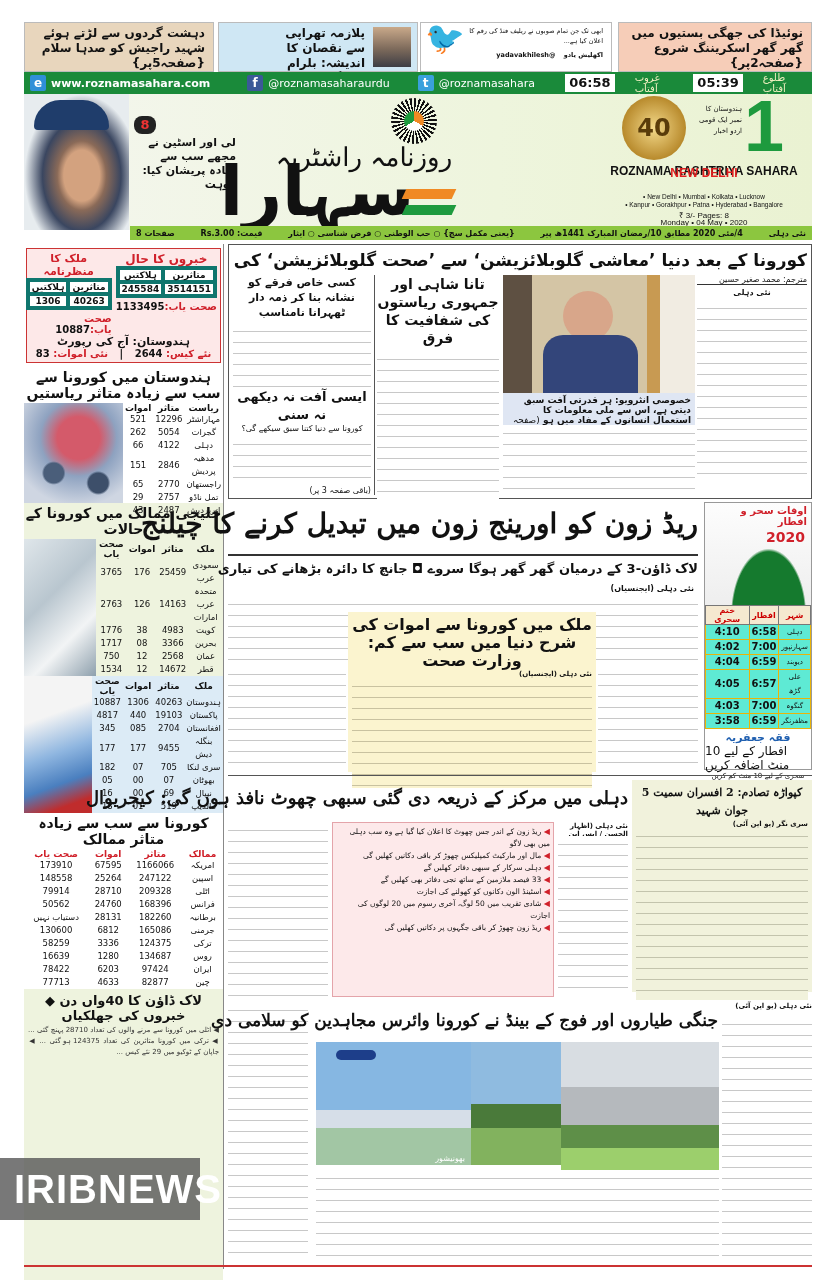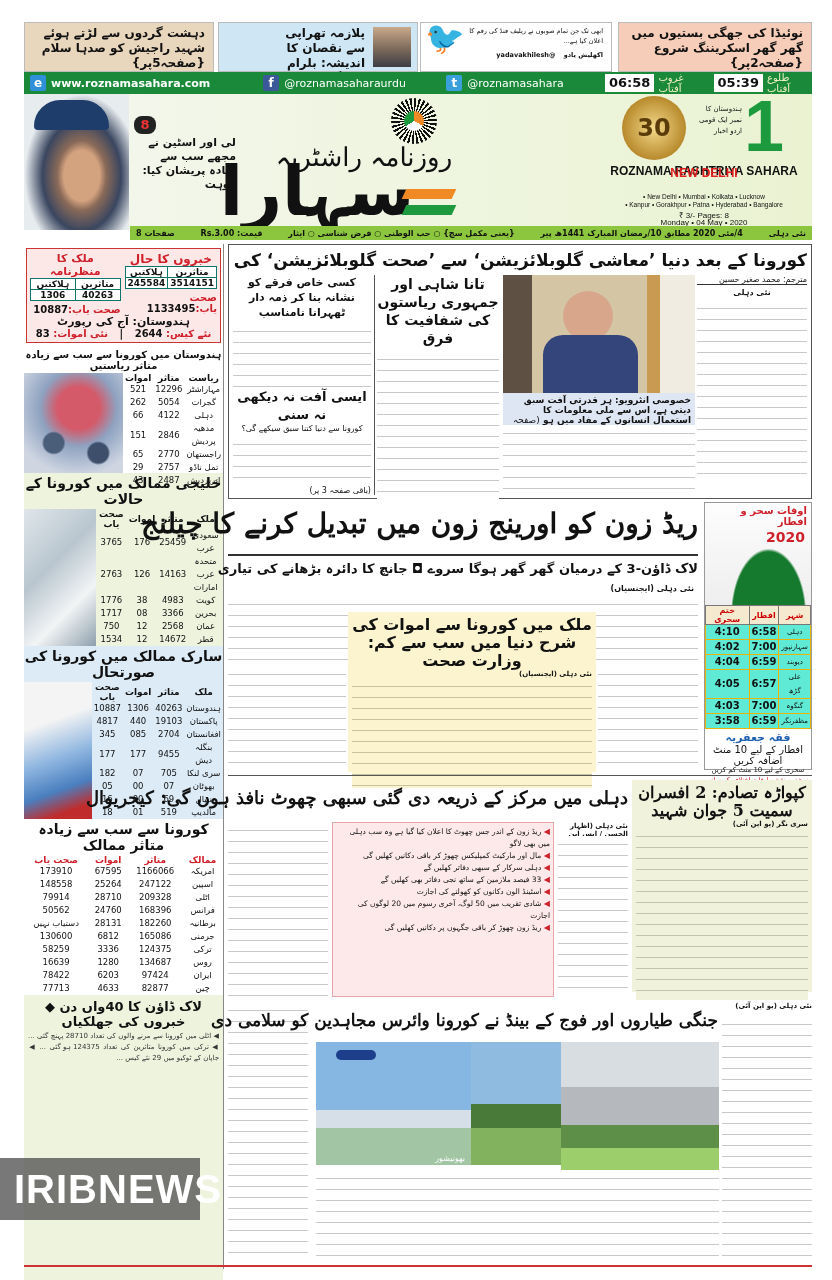--- a/index.html
+++ b/index.html
@@ -4,29 +4,29 @@
 <style>
 *{box-sizing:border-box;margin:0;padding:0}
 body{width:832px;height:1280px;background:#fff;font-family:"DejaVu Sans",sans-serif;position:relative;overflow:hidden;color:#111}
 .abs{position:absolute}
 .rtl{direction:rtl;text-align:right}
 .topbox{position:absolute;top:22px;height:50px;border:1px solid #bbb;font-weight:bold;font-size:12px;line-height:15px;padding:3px 8px;direction:rtl;text-align:right}
 .bar{position:absolute;top:72px;left:24px;width:788px;height:22px;background:#1a8a3a;display:flex;align-items:center;color:#fff;font-size:11px}
 .bar .seg{display:flex;align-items:center;gap:5px;padding-left:6px}
 .ico{display:inline-block;width:16px;height:16px;border-radius:2px;color:#fff;font-weight:bold;font-size:12px;text-align:center;line-height:16px}
 .timebox{background:#fff;color:#111;font-weight:bold;font-size:13px;padding:0 4px;height:18px;line-height:18px}
-.tlabel{color:#f0f0c0;font-size:10px;padding:0 4px}
+.tlabel{color:#f0f0c0;font-size:10px;padding:0 20px}
 .masthead{position:absolute;top:94px;left:24px;width:788px;height:136px;background:linear-gradient(90deg,#f4f6ee,#eef5dd 60%,#eaf2d2)}
 .dateline{position:absolute;top:226px;left:130px;width:682px;height:14px;background:#8cc63f;font-size:8px;font-weight:bold;color:#111;display:flex;align-items:center;justify-content:space-between;padding:0 6px;direction:rtl}
 .sidebar{position:absolute;left:24px;top:244px;width:200px;height:1025px;background:#fff;border-right:1px solid #888}
 .statbox{border:1px solid #c33;background:#fde8e8;margin:4px 2px;padding:3px;font-size:9px}
 .red{color:#d0202a;font-weight:bold}
 table{border-collapse:collapse;width:100%}
 td,th{font-size:9px;padding:0 2px;text-align:center}
-.bordered td,.bordered th{border:1px solid #0f766e;background:#fff}
+.bordered td,.bordered th{border:4px solid #0f766e;background:#fff}
 .sect-h{font-size:14px;text-align:center;font-weight:bold;padding:2px 0;direction:rtl}
 .small-t td{font-size:8.5px;line-height:13px}
 .col-text{font-size:7px;line-height:11px;color:#333;direction:rtl;text-align:justify}
 .headline{font-weight:bold;direction:rtl;text-align:center;color:#111}
 .vline{position:absolute;background:#555;width:1px}
 .hline{position:absolute;background:#555;height:1px}
 .photo{position:absolute;overflow:hidden}
 .caption{font-size:9px;font-weight:bold;direction:rtl;text-align:right;background:#dfe6f3;padding:2px 4px}
 .timing td{border:1px solid #eab308;font-size:10px;font-weight:bold;line-height:14px;background:#5eead4}
 .timing th{border:1px solid #777;font-size:8px;color:#c00;background:#f5e9d0}
@@ -94,21 +94,21 @@
 
   <div style="position:absolute;left:367px;top:4px;width:46px;height:46px;border-radius:50%;background:repeating-conic-gradient(#111 0 6deg,transparent 6deg 12deg);">
     <div style="position:absolute;left:13px;top:13px;width:20px;height:20px;border-radius:50%;background:conic-gradient(#f08a24 0 33%,#fff 33% 66%,#1e9a3e 66%)"></div>
   </div>
   <div style="position:absolute;left:240px;top:48px;width:200px;text-align:center;font-family:'DejaVu Serif',serif;font-size:26px;direction:rtl">روزنامہ راشٹریہ</div>
   <div style="position:absolute;left:173px;top:66px;width:240px;text-align:center;font-family:'DejaVu Sans',sans-serif;font-weight:bold;font-size:68px;line-height:64px;direction:rtl;color:#111">سہارا</div>
   <div style="position:absolute;left:380px;top:95px;width:50px;height:10px;background:#f08a24;transform:skewX(-25deg)"></div>
   <div style="position:absolute;left:380px;top:111px;width:50px;height:10px;background:#1e9a3e;transform:skewX(-25deg)"></div>
 
   <div style="position:absolute;left:598px;top:2px;width:64px;height:64px;border-radius:50%;background:radial-gradient(circle,#f3d98a,#b88a2c 70%,#8a641c);display:flex;align-items:center;justify-content:center">
-    <span style="font-weight:bold;font-size:24px;color:#5a3c0a">30</span>
+    <span style="font-weight:bold;font-size:24px;color:#5a3c0a">40</span>
   </div>
   <div style="position:absolute;left:720px;top:-6px;font-family:'Liberation Sans',sans-serif;font-weight:bold;font-size:72px;color:#1e9a3e;line-height:76px">1</div>
   <div class="rtl" style="position:absolute;left:668px;top:10px;width:50px;font-size:7px;line-height:11px">ہندوستان کا نمبر ایک قومی اردو اخبار</div>
   <div style="position:absolute;left:572px;top:70px;width:216px;text-align:center;font-family:'Liberation Sans',sans-serif;font-weight:bold;font-size:12px;color:#111">ROZNAMA RASHTRIYA SAHARA</div>
   <div style="position:absolute;left:572px;top:72px;width:216px;text-align:center;font-family:'Liberation Sans',sans-serif;font-weight:bold;font-size:12px;color:#e02020">NEW DELHI</div>
   <div style="position:absolute;left:572px;top:99px;width:216px;text-align:center;font-family:'Liberation Sans',sans-serif;font-size:6.5px">• New Delhi • Mumbai • Kolkata • Lucknow</div>
   <div style="position:absolute;left:572px;top:107px;width:216px;text-align:center;font-family:'Liberation Sans',sans-serif;font-size:6.5px">• Kanpur • Gorakhpur • Patna • Hyderabad • Bangalore</div>
   <div style="position:absolute;left:572px;top:115px;width:216px;text-align:center;font-family:'Liberation Sans',sans-serif;font-size:8px">₹ 3/- Pages: 8</div>
   <div style="position:absolute;left:572px;top:124px;width:216px;text-align:center;font-family:'Liberation Sans',sans-serif;font-size:8px">Monday • 04 May • 2020</div>
 </div>
@@ -158,21 +158,21 @@
       </div>
     </div>
     <div style="text-align:center;font-weight:bold;font-size:11px;direction:rtl">ہندوستان: آج کی رپورٹ</div>
     <div style="display:flex;justify-content:space-around;direction:rtl;font-weight:bold;font-size:10px">
       <span><span class="red">نئے کیس:</span> <span>2644</span></span>
       <span>|</span>
       <span><span class="red">نئی اموات:</span> <span>83</span></span>
     </div>
   </div>
 
-  <div class="sect-h" style="font-size:10px">ہندوستان میں کورونا سے سب سے زیادہ متاثر ریاستیں</div>
+  <div class="sect-h" style="font-size:14px">ہندوستان میں کورونا سے سب سے زیادہ متاثر ریاستیں</div>
   <div style="display:flex;height:100px">
     <div style="width:105px;background:radial-gradient(circle at 30% 70%,#4a5e7a 0 10%,transparent 12%),radial-gradient(circle at 75% 80%,#3d4f6a 0 9%,transparent 11%),radial-gradient(circle at 55% 35%,#d45a6a 0 25%,#8ea2c0 45%,#cfd6e2 80%)"></div>
     <table class="small-t" style="flex:1;direction:rtl">
       <tbody>
           <tr>
             <th>ریاست</th>
             <th>متاثر</th>
             <th>اموات</th>
           </tr>
       <tr>
@@ -259,21 +259,20 @@
             <td>قطر</td>
             <td>14672</td>
             <td>12</td>
             <td>1534</td>
           </tr>
     </tbody>
       </table>
   </div>
 
   <div style="background:#dcebf6">
-    <div class="sect-h">سارک ممالک میں کورونا کی صورتحال</div>
     <table class="small-t" style="direction:rtl">
       <tbody>
           <tr>
             <th>ملک</th>
             <th>متاثر</th>
             <th>اموات</th>
             <th>صحت یاب</th>
             <th rowspan="9" style="width:88px;background:linear-gradient(160deg,#f4f4f4 30%,#8fb6e0 55%,#4a7fbf 75%,#c02c2c 90%)"></th>
           </tr>
       <tr>
@@ -493,21 +492,21 @@
           <td>4:03</td>
         </tr>
     <tr>
           <td style="font-size:7px;font-weight:normal">مظفرنگر</td>
           <td>6:59</td>
           <td>3:58</td>
         </tr>
   </tbody>
     </table>
   <div style="text-align:center;color:#1f5fb0;font-weight:bold;font-size:11px;direction:rtl;margin-top:2px">فقہ جعفریہ</div>
-  <div style="text-align:center;font-size:10px;direction:rtl">افطار کے لیے 10 منٹ اضافہ کریں</div>
+  <div style="text-align:left;font-size:12px;direction:rtl">افطار کے لیے 10 منٹ اضافہ کریں</div>
   <div style="text-align:center;font-size:7px;direction:rtl">سحری کے لیے 10 منٹ کم کریں</div>
   <div style="text-align:center;font-size:6.5px;color:#d0202a;direction:rtl;margin-top:2px">نوٹ: یہ نقشہ اوقات اختلاف کے ساتھ ہو سکتا ہے، اپنے علاقے کی مقامی مسجد سے رجوع کریں</div>
 </div>
 
 <div class="hline" style="left:228px;top:775px;width:584px"></div>
 
 <div class="abs" style="left:228px;top:780px;width:400px;height:220px">
   <div class="headline" style="font-family:'DejaVu Serif',serif;font-size:18px;line-height:36px;white-space:nowrap">دہلی میں مرکز کے ذریعہ دی گئی سبھی چھوٹ نافذ ہوں گی: کیجریوال</div>
   <div class="abs rtl" style="right:0;top:42px;width:70px;font-size:7px;font-weight:bold">نئی دہلی (اظہار الحسن / ایس این بی)</div>
   <div class="abs" style="right:0;top:56px;width:70px;height:160px;background:repeating-linear-gradient(#fff 0 8px,#c8c8c8 8px 9px,#fff 9px 11px)"></div>
@@ -517,21 +516,21 @@
     <li>مال اور مارکیٹ کمپلیکس چھوڑ کر باقی دکانیں کھلیں گی</li>
     <li>دہلی سرکار کے سبھی دفاتر کھلیں گے</li>
     <li>33 فیصد ملازمین کے ساتھ نجی دفاتر بھی کھلیں گے</li>
     <li>اسٹینڈ الون دکانوں کو کھولنے کی اجازت</li>
     <li>شادی تقریب میں 50 لوگ، آخری رسوم میں 20 لوگوں کی اجازت</li>
     <li>ریڈ زون چھوڑ کر باقی جگہوں پر دکانیں کھلیں گی</li>
   </ul>
 </div>
 
 <div class="abs" style="left:632px;top:780px;width:180px;height:212px;background:#f1f2dc;padding:4px">
-  <div class="headline" style="font-family:'DejaVu Serif',serif;font-size:16px;line-height:18px">کپواڑہ تصادم: 2 افسران سمیت 5 جوان شہید</div>
+  <div class="headline" style="font-family:'DejaVu Serif',serif;font-size:11px;line-height:18px">کپواڑہ تصادم: 2 افسران سمیت 5 جوان شہید</div>
   <div class="rtl" style="font-size:7px;font-weight:bold">سری نگر (یو این آئی)</div>
   <div style="height:172px;background:repeating-linear-gradient(#f1f2dc 0 8px,#c3c4ad 8px 9px,#f1f2dc 9px 11px)"></div>
 </div>
 
 <div class="abs" style="left:228px;top:1002px;width:584px;height:265px">
   <div class="abs" style="left:0;top:0;width:80px;height:258px;background:repeating-linear-gradient(#fff 0 8px,#c8c8c8 8px 9px,#fff 9px 11px)"></div>
   <div class="abs" style="right:0;top:14px;width:90px;height:244px;background:repeating-linear-gradient(#fff 0 8px,#c8c8c8 8px 9px,#fff 9px 11px)"></div>
   <div class="abs rtl" style="right:0;top:0;width:90px;font-size:7px;font-weight:bold">نئی دہلی (یو این آئی)</div>
   <div class="abs headline" style="left:86px;top:0;width:404px;font-family:'DejaVu Serif',serif;font-size:17px;line-height:36px;white-space:nowrap">جنگی طیاروں اور فوج کے بینڈ نے کورونا وائرس مجاہدین کو سلامی دی</div>
   <div class="photo" style="left:88px;top:40px;width:155px;height:123px;background:linear-gradient(#86b7e2 0 55%,#d6dee8 55% 70%,#a2c6a4 70%)">

